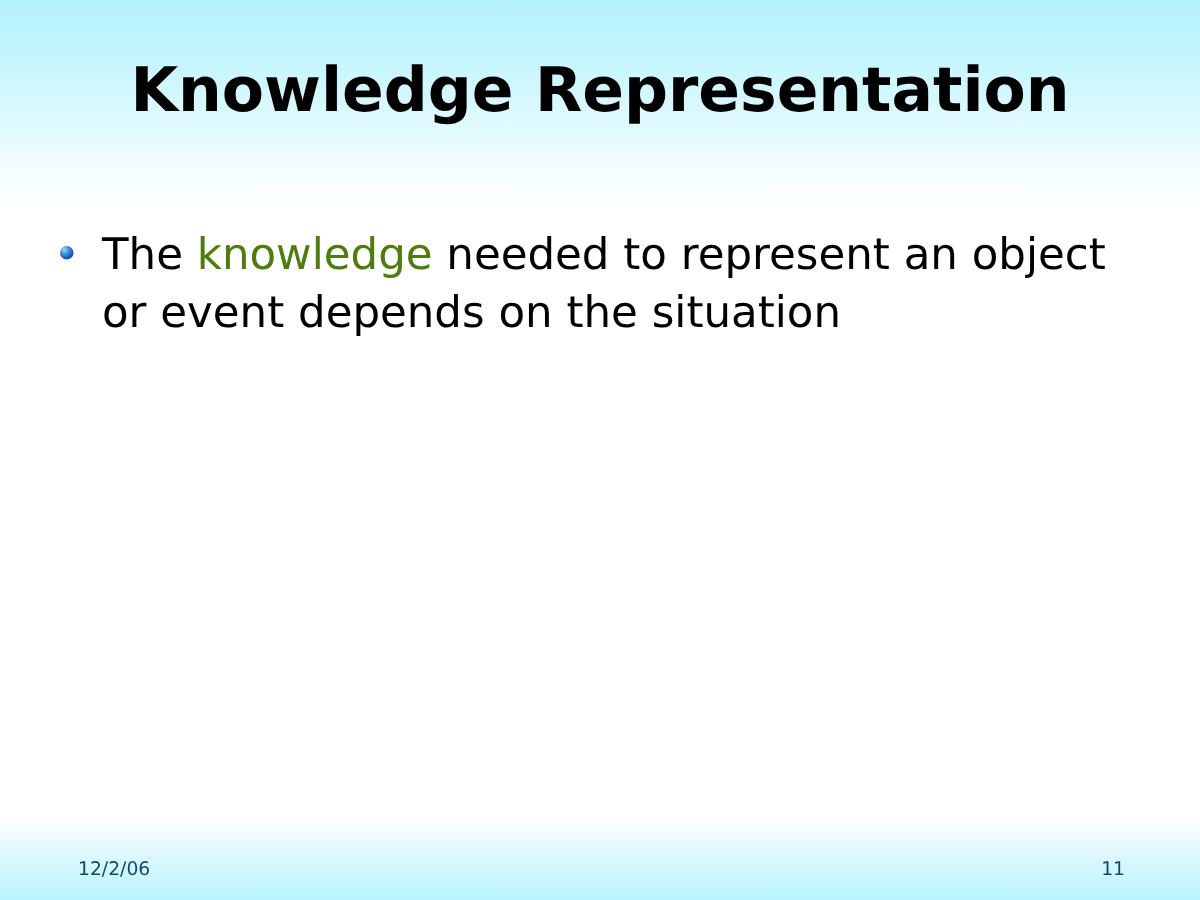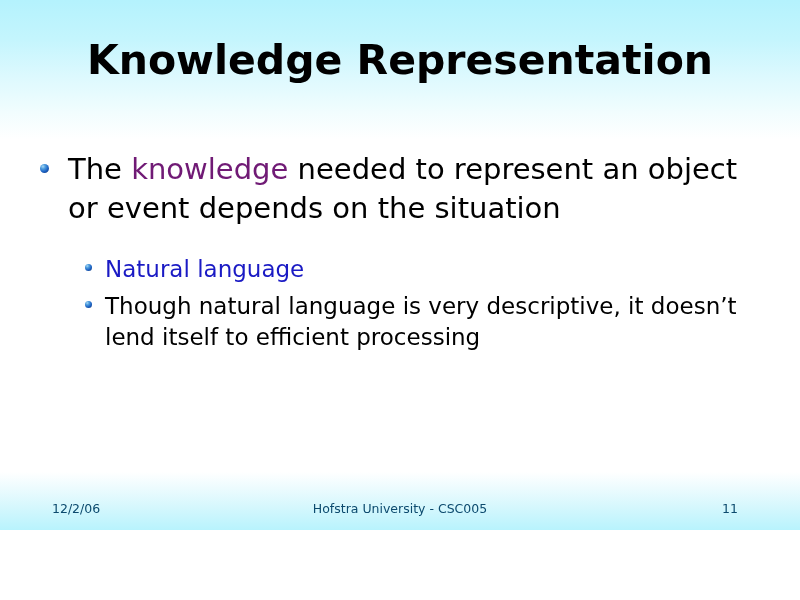--- a/index.html
+++ b/index.html
@@ -7,21 +7,21 @@
     margin: 0;
     padding: 0;
     background: #ffffff;
   }
   body {
     font-family: "DejaVu Sans", sans-serif;
   }
   .slide {
     position: relative;
     width: 800px;
-    height: 530px;
+    height: 600px;
     overflow: hidden;
     background: #ffffff;
   }
   
   .bg-top {
     position: absolute;
     left: 0; top: 0;
     width: 800px;
     height: 140px;
     background: linear-gradient(to bottom,
@@ -103,21 +103,21 @@
     color: #000000;
     font-family: "DejaVu Sans", sans-serif;
   }
   .level2 {
     font-size: 23px;
     line-height: 31px;
     color: #000000;
     font-family: "DejaVu Sans", sans-serif;
   }
   .kw {
-    color: #701a75;
+    color: #4d7c0f;
   }
   .all-blue {
     color: #1a1ac4;
   }
 
   .sub-list {
     margin-left: 45px;
   }
 
   .gap-1 { height: 18px; }
@@ -142,21 +142,21 @@
   }
   .footer-center {
     position: absolute;
     left: 0;
     top: 9px;
     width: 800px;
     text-align: center;
   }
   .footer-page {
     position: absolute;
-    right: 62px;
+    right: 50px;
     top: 9px;
     text-align: center;
   }
 </style>
 </head>
 <body>
 
 <div class="slide">
 
   <div class="bg-top"></div>
@@ -171,36 +171,20 @@
       <div class="level1">
         <span>The </span><span class="kw">knowledge</span><span> needed to represent an object or event depends on the situation</span>
       </div>
     </div>
 
     <div class="gap-1"></div>
 
 
     <div class="gap-2"></div>
 
-    <div class="sub-list">
-
-      <div class="bullet-row">
-        <span class="sphere sphere-l2"></span>
-        <div class="level2 all-blue">Natural language</div>
-      </div>
-
-      <div class="gap-3"></div>
-
-      <div class="bullet-row">
-        <span class="sphere sphere-l2"></span>
-        <div class="level2">Though natural language is very descriptive, it doesn’t lend itself to efficient processing</div>
-      </div>
-
-    </div>
   </div>
 
   <div class="footer">
     <span class="footer-date">12/2/06</span>
-    <span class="footer-center">Hofstra University - CSC005</span>
     <span class="footer-page">11</span>
   </div>
 
 </div>
 
 </body></html>

